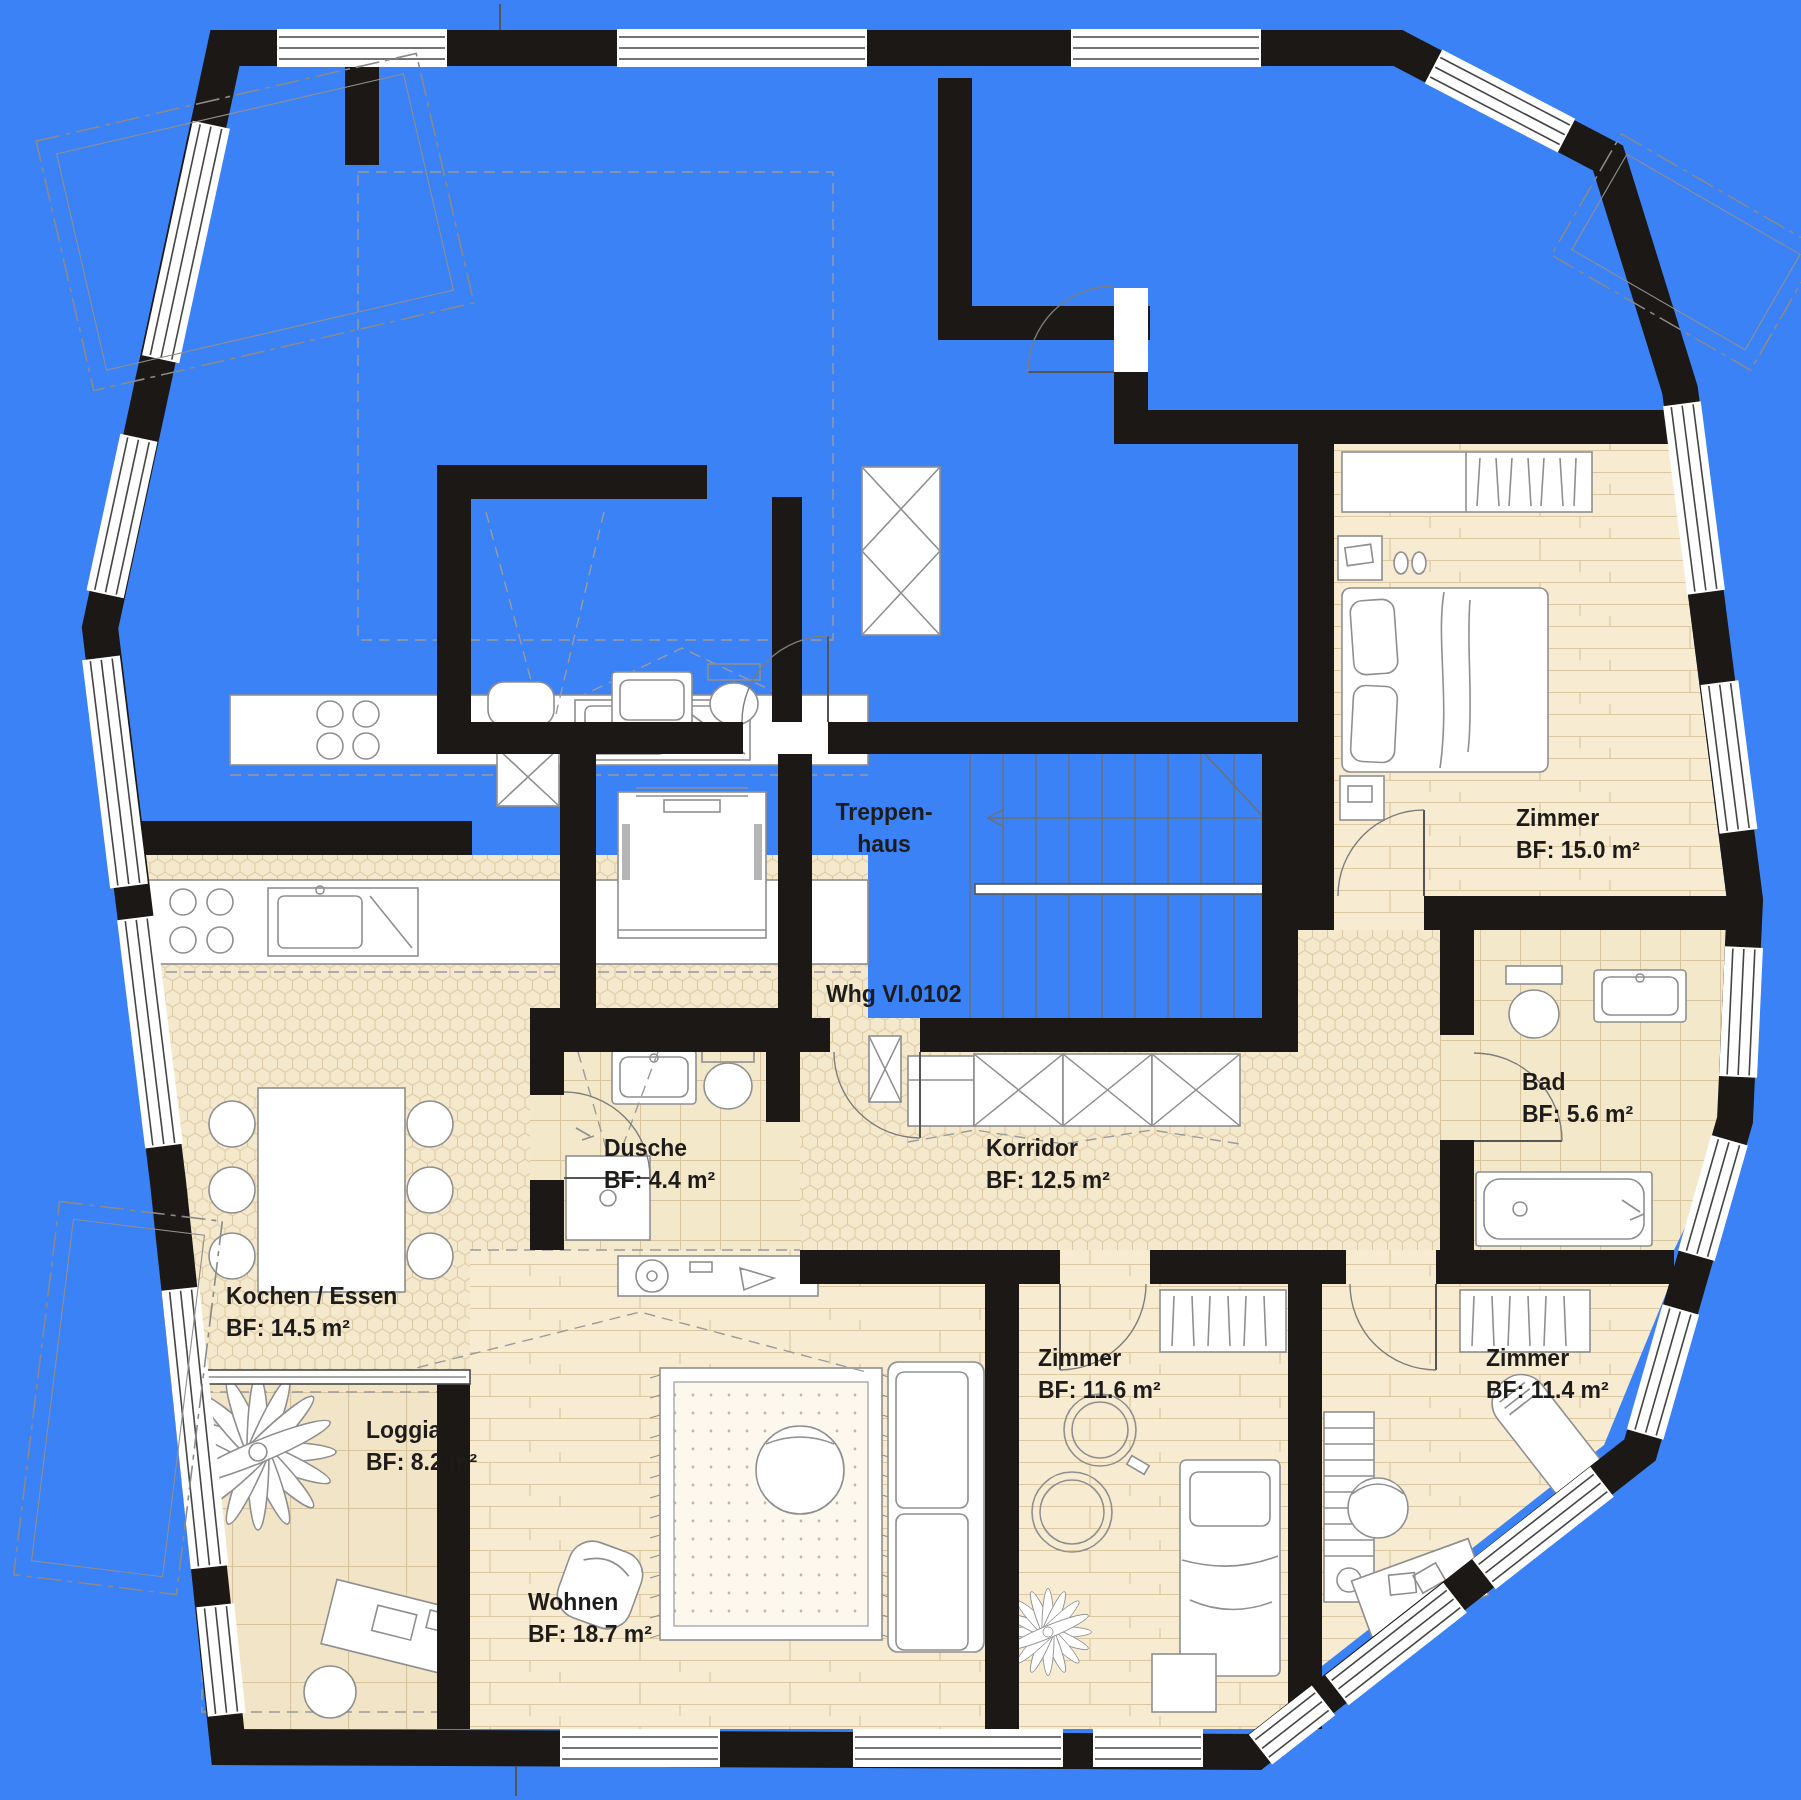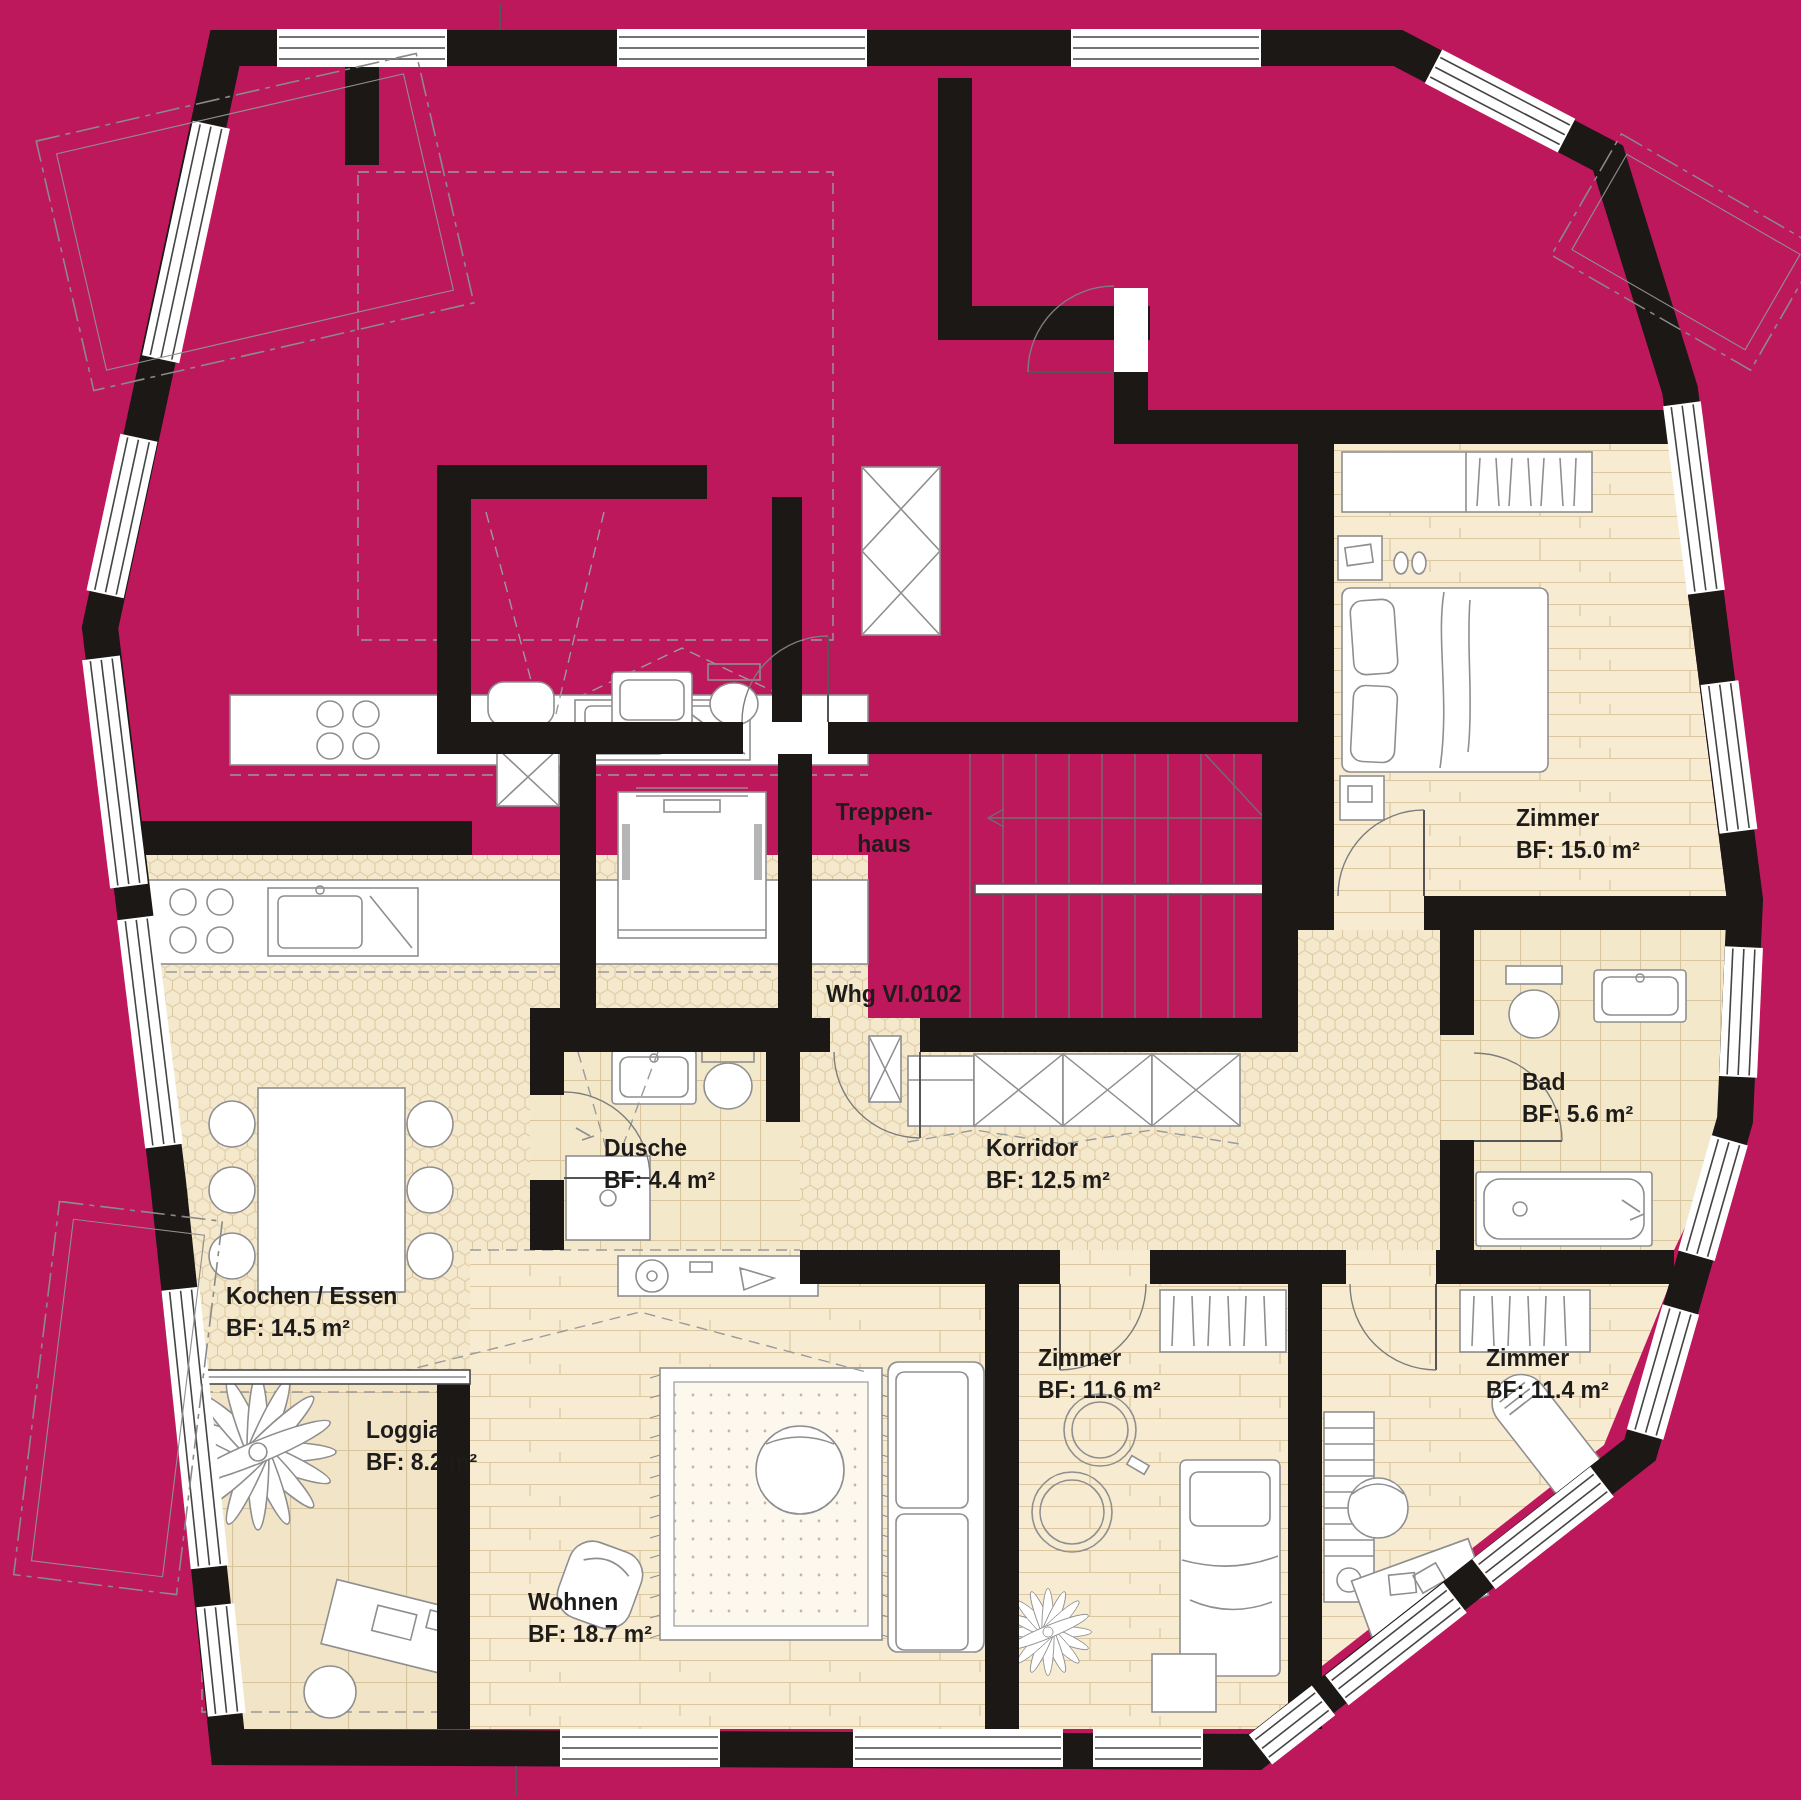--- a/index.html
+++ b/index.html
@@ -1,16 +1,16 @@
 <!DOCTYPE html>
 <html style="--wall: #1b1815; --line: #8f8f8f;"><head>
 <meta charset="utf-8">
 <style>
   html,body{margin:0;padding:0;background:#ffffff;}
-  .page{width:1801px;height:1800px;position:relative;background:#be185d;overflow:hidden;}
+  .page{width:1801px;height:1800px;position:relative;background:#3b82f6;overflow:hidden;}
   svg{display:block;}
   .wall{fill:var(--wall,#1b1815);}
   .furn{fill:#ffffff;stroke:var(--line,#8f8f8f);stroke-width:1.6;}
   .furnln{fill:none;stroke:var(--line,#8f8f8f);stroke-width:1.6;}
   .thin{fill:none;stroke:var(--line,#8f8f8f);stroke-width:1.1;}
   .dash{fill:none;stroke:#9b9b9b;stroke-width:1.4;stroke-dasharray:11 7;}
   .dashdot{fill:none;stroke:#8a8a8a;stroke-width:1.6;stroke-dasharray:24 6 5 6;}
   .arc{fill:none;stroke:#7d7d7d;stroke-width:1.4;}
   .leaf{fill:none;stroke:#555;stroke-width:2;}
   .win rect{fill:#ffffff;stroke:none;}

